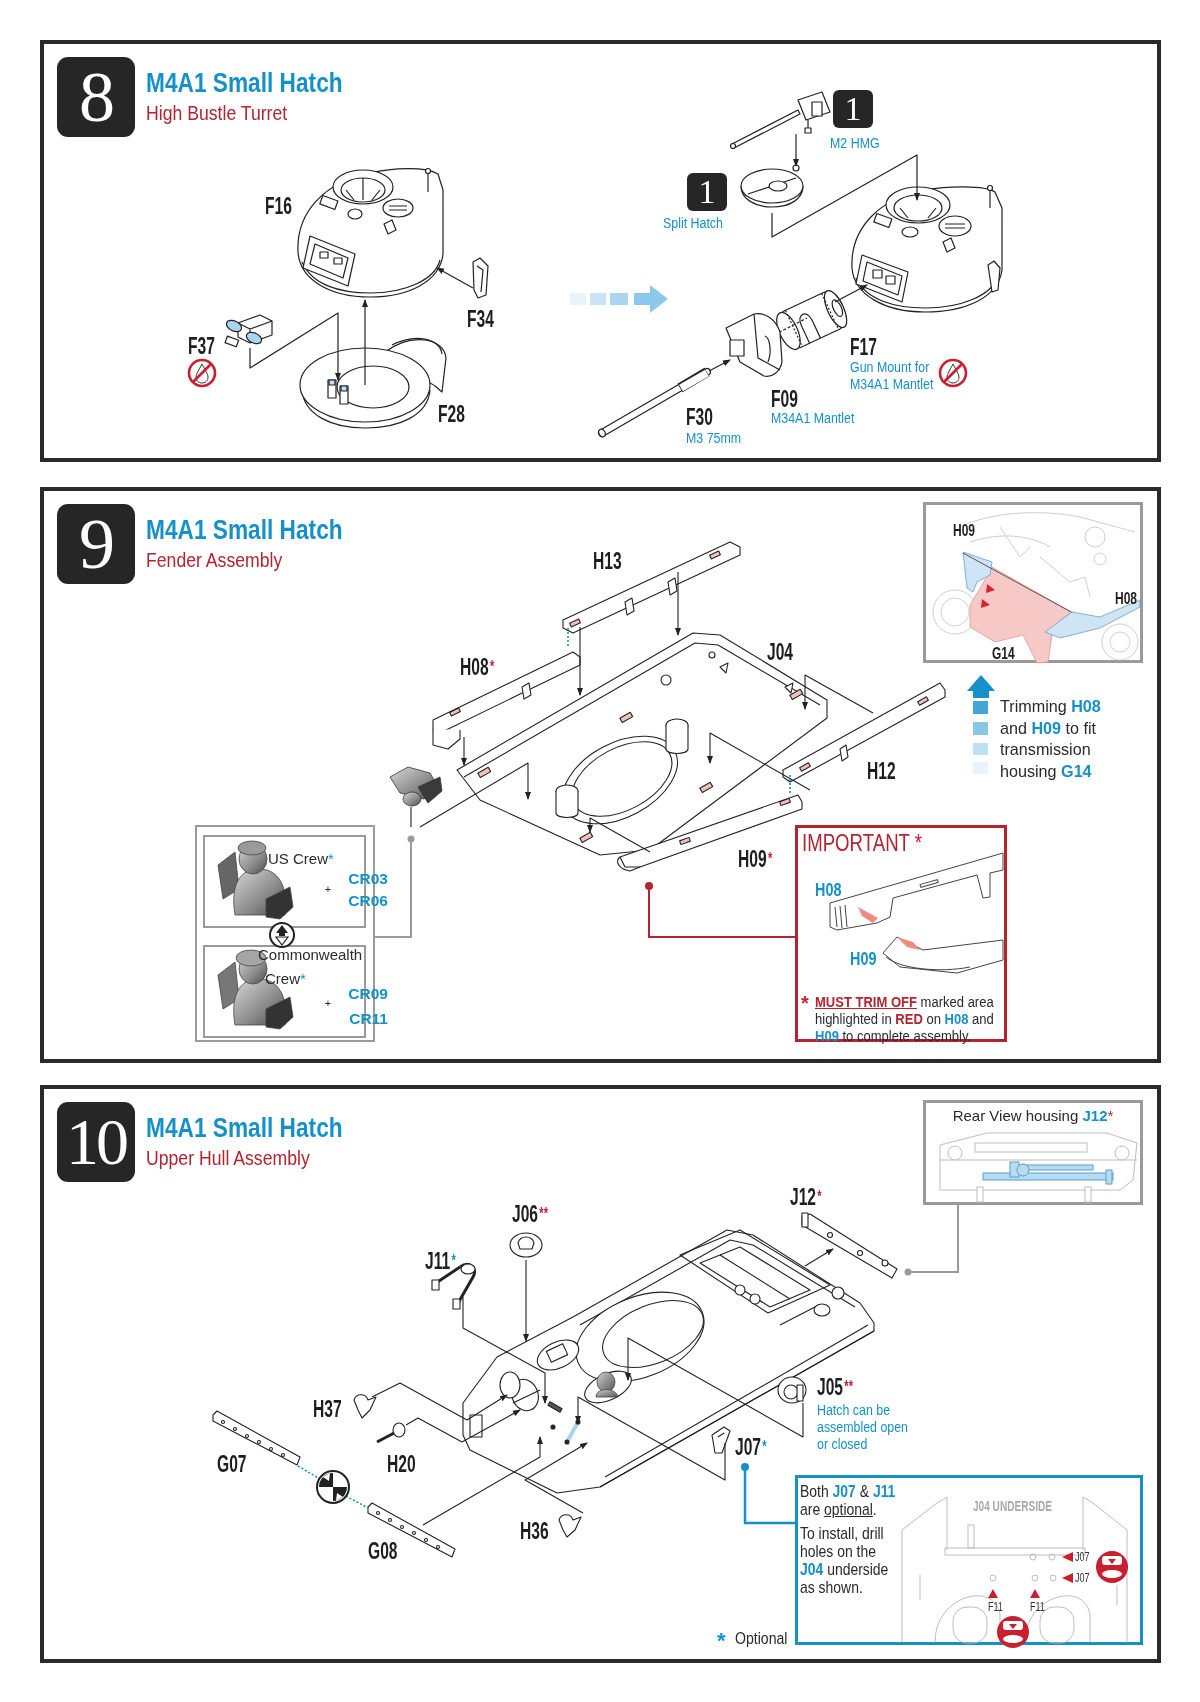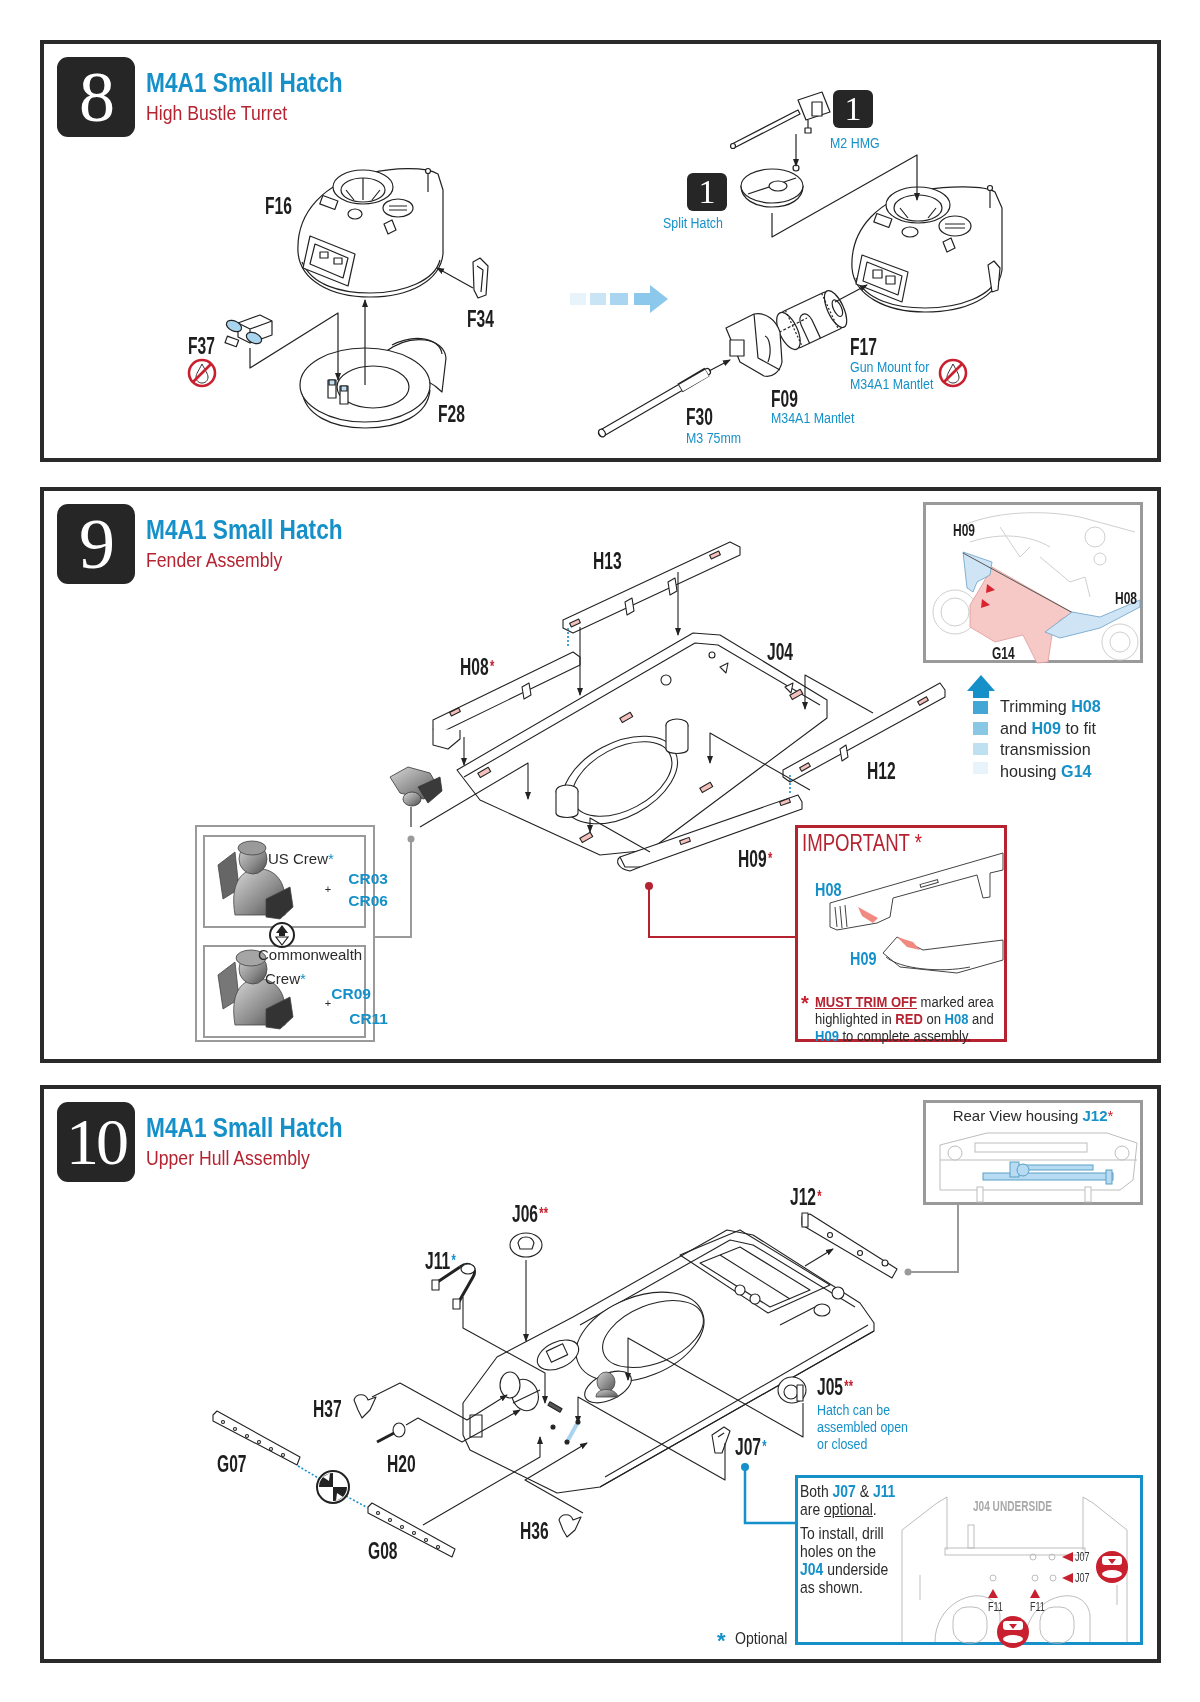--- a/index.html
+++ b/index.html
@@ -385,21 +385,21 @@
   <div class="cap-line" style="top:254px;"><span>transmission</span></div>
   <div class="cap-line" style="top:276px;"><span>housing </span><span class="hl">G14</span></div>
 
   <div class="crew-txt" style="left:228px;top:364px;"><span>US Crew</span><span class="ast-b">*</span></div>
   <div class="crew-part" style="left:228px;top:384px;">CR03</div>
   <div class="crew-plus" style="left:228px;top:397px;">+</div>
   <div class="crew-part" style="left:228px;top:406px;">CR06</div>
 
   <div class="crew-txt" style="left:218px;top:460px;">Commonwealth</div>
   <div class="crew-txt" style="left:225px;top:484px;"><span>Crew</span><span class="ast-b">*</span></div>
-  <div class="crew-part" style="left:211px;top:499px;">CR09</div>
+  <div class="crew-part" style="left:228px;top:499px;">CR09</div>
   <div class="crew-plus" style="left:228px;top:511px;">+</div>
   <div class="crew-part" style="left:228px;top:524px;">CR11</div>
 
   <div class="imp-title"><span>IMPORTANT</span> <span class="ast-r">*</span></div>
   <div class="imp-lbl" style="left:775px;top:394px;">H08</div>
   <div class="imp-lbl" style="left:810px;top:463px;">H09</div>
   <div class="imp-star">*</div>
   <div class="imp-line" style="top:508px;"><span class="red-u">MUST TRIM OFF</span><span> marked area</span></div>
   <div class="imp-line" style="top:525px;"><span>highlighted in </span><span class="red-b">RED</span><span> on </span><span class="hl">H08</span><span> and</span></div>
   <div class="imp-line" style="top:542px;"><span class="hl">H09</span><span> to complete assembly.</span></div>

